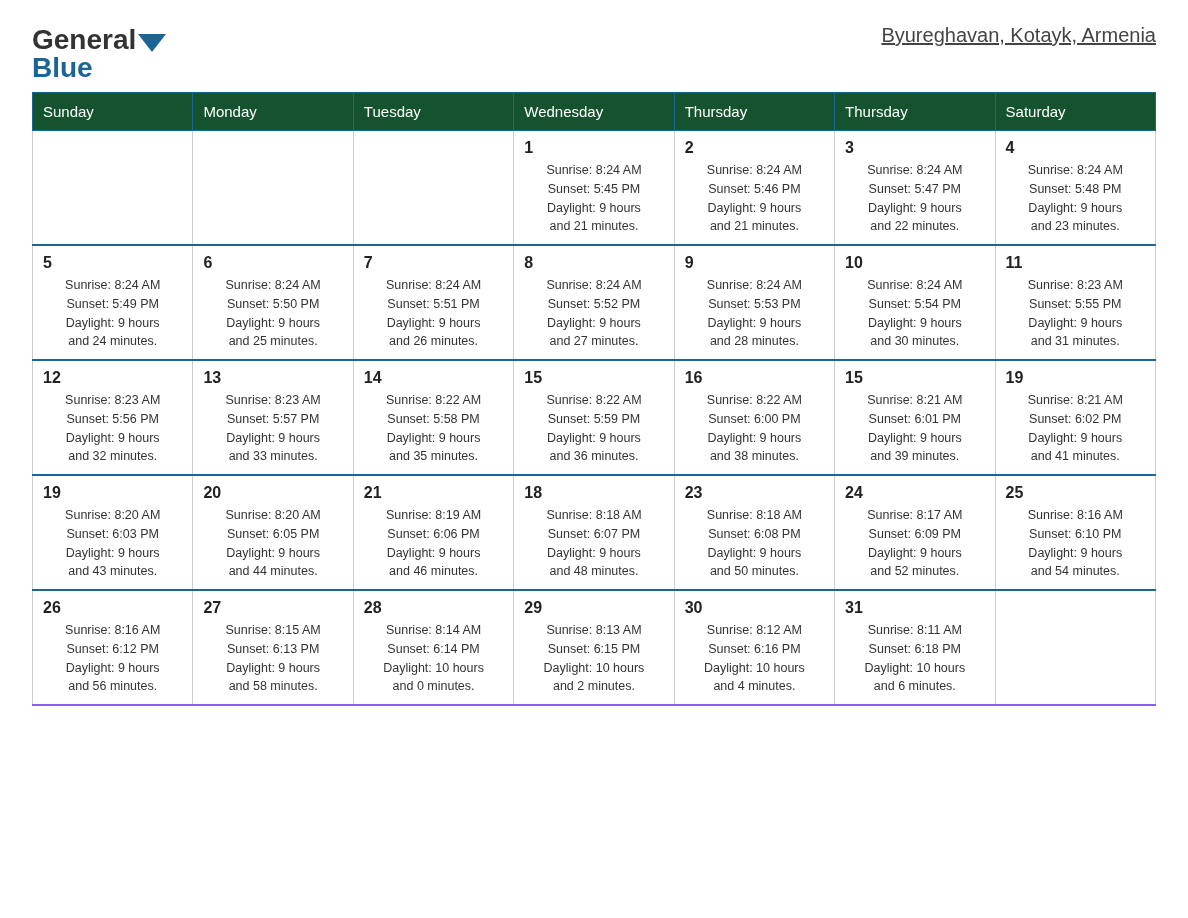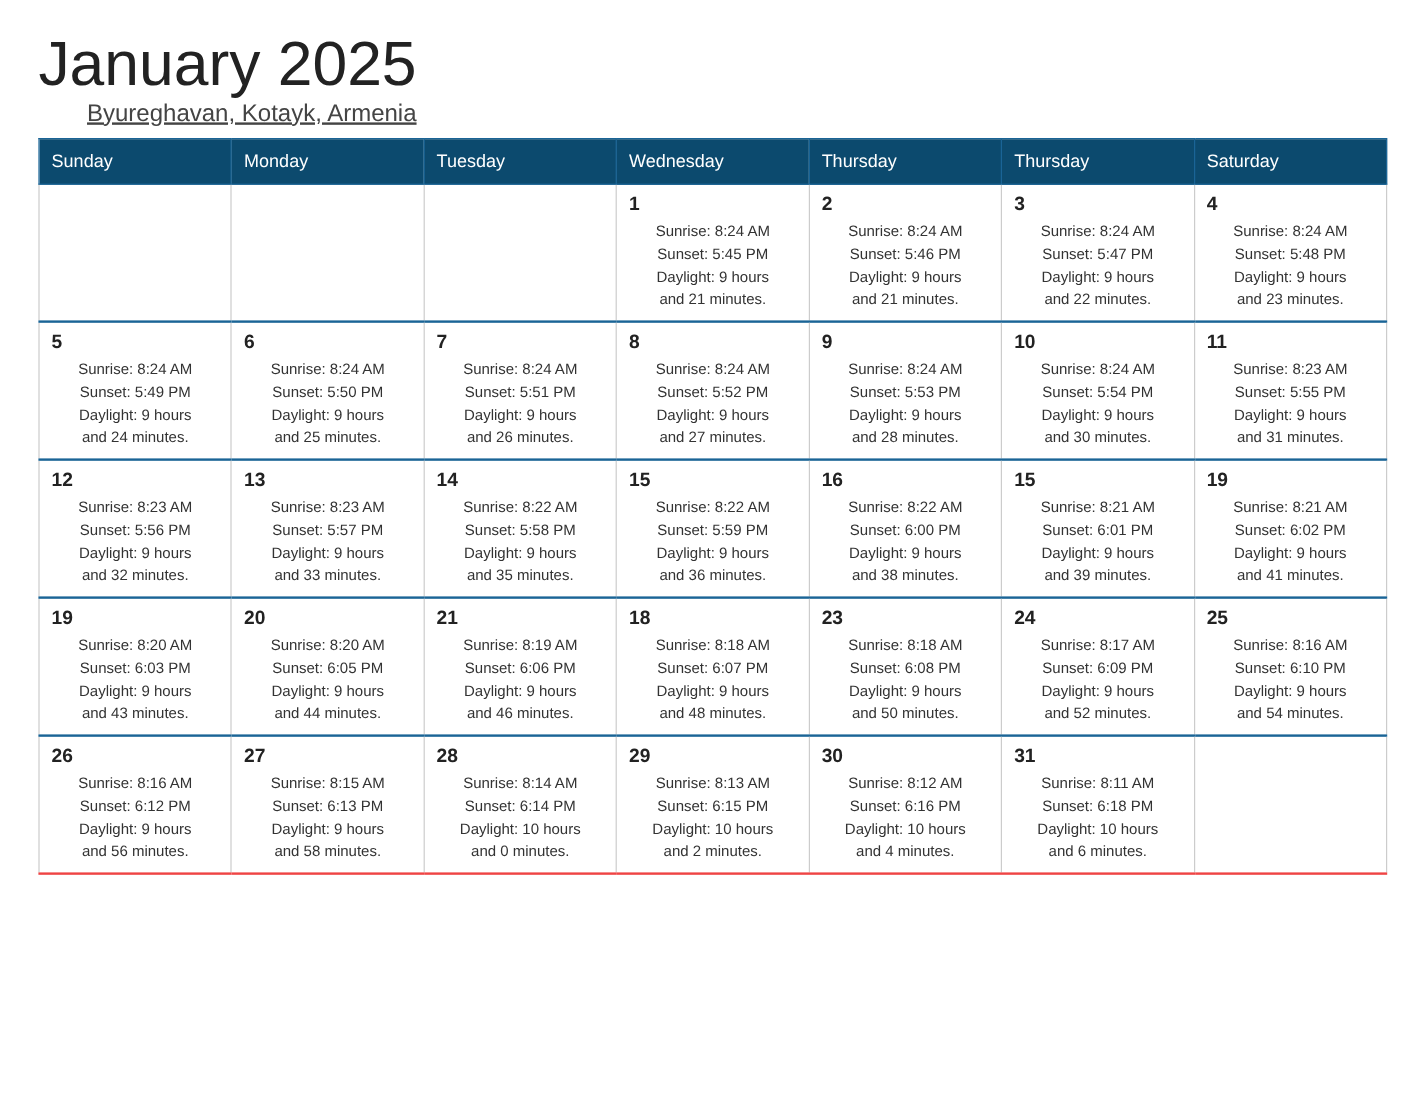--- a/index.html
+++ b/index.html
@@ -58,21 +58,21 @@
       color: #444;
       margin-top: 0;
       text-decoration: underline;
     }
     .calendar {
       width: 100%;
       border-collapse: collapse;
       margin-top: 8px;
     }
     .calendar th {
-      background-color: #0c4a6e;
+      background-color: #14532d;
       color: #fff;
       font-size: 15px;
       font-weight: normal;
       padding: 10px 10px;
       text-align: left;
       border: 1px solid #1a6496;
     }
     .calendar td {
       vertical-align: top;
       border: 1px solid #ccc;
@@ -93,29 +93,35 @@
     .day-info {
       font-size: 12.5px;
       color: #333;
       line-height: 1.5;
       text-align: center;
     }
     .empty-cell {
       background: #fff;
     }
     .calendar tbody tr:last-child td {
-      border-bottom: 2px solid #ef4444;
+      border-bottom: 2px solid #8b5cf6;
     }
   </style>
 </head>
 <body>
 
 <div class="header">
+  <div class="logo">
+    <div class="logo-top">
+      <span class="logo-general">General</span>
+      <div class="logo-arrow"></div>
+    </div>
+    <span class="logo-blue">Blue</span>
+  </div>
   <div class="title-section">
-    <div class="month-title">January 2025</div>
     <div class="location">Byureghavan, Kotayk, Armenia</div>
   </div>
 </div>
 
 <table class="calendar">
   <thead>
     <tr>
     <th>Sunday</th>
         <th>Monday</th>
         <th>Tuesday</th>

